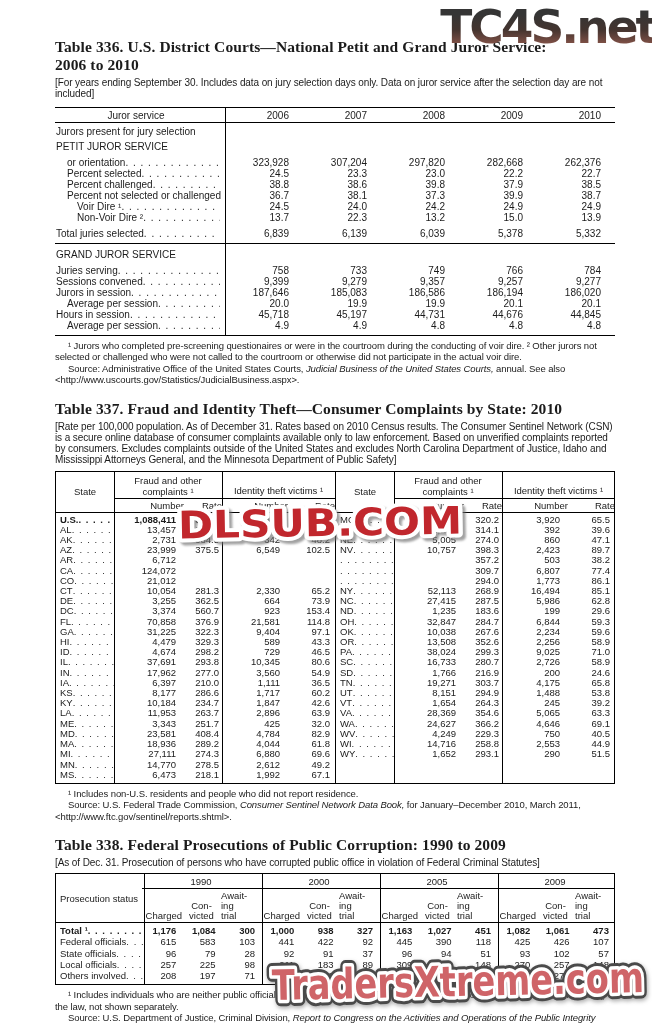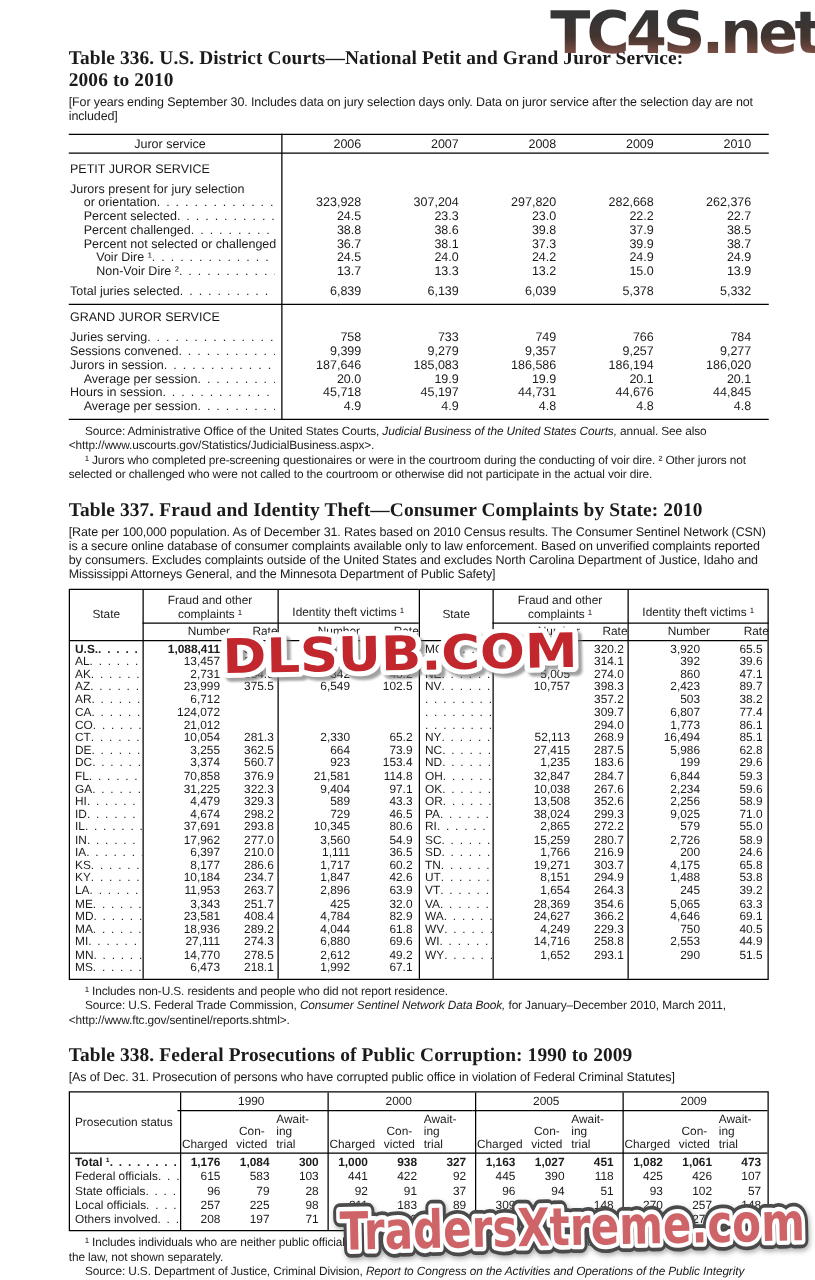--- a/index.html
+++ b/index.html
@@ -111,34 +111,34 @@
     <div class="t336">
       <div class="vrule"></div>
       <div class="t336-hdr">
         <div class="hl">Juror service</div>
         <div style="display:contents">
           
         <div class="hy">2006</div><div class="hy">2007</div><div class="hy">2008</div><div class="hy">2009</div><div class="hy">2010</div></div>
       </div>
       <div class="t336-body">
 
-      <div class="t336-row section">
+      <div class="t336-row plain">
+          <div class="c-lbl lblwrap">
+            <span class="lbl">Jurors present for jury selection</span>
+            <span class="dots"></span>
+          </div>
+          <div class="val"></div>
+          <div class="val"></div>
+          <div class="val"></div>
+          <div class="val"></div>
+          <div class="val"></div>
+        </div>
+          <div class="t336-row section">
           <div class="c-lbl lblwrap">
             <span class="lbl">PETIT JUROR SERVICE</span>
-            <span class="dots"></span>
-          </div>
-          <div class="val"></div>
-          <div class="val"></div>
-          <div class="val"></div>
-          <div class="val"></div>
-          <div class="val"></div>
-        </div>
-          <div class="t336-row plain">
-          <div class="c-lbl lblwrap">
-            <span class="lbl">Jurors present for jury selection</span>
             <span class="dots"></span>
           </div>
           <div class="val"></div>
           <div class="val"></div>
           <div class="val"></div>
           <div class="val"></div>
           <div class="val"></div>
         </div>
           <div class="t336-row ind1">
           <div class="c-lbl lblwrap">
@@ -194,21 +194,21 @@
           <div class="val">24.2</div>
           <div class="val">24.9</div>
           <div class="val">24.9</div>
         </div>
           <div class="t336-row ind2">
           <div class="c-lbl lblwrap">
             <span class="lbl">Non-Voir Dire ²</span>
             <span class="dots"></span>
           </div>
           <div class="val">13.7</div>
-          <div class="val">13.3</div>
+          <div class="val">22.3</div>
           <div class="val">13.2</div>
           <div class="val">15.0</div>
           <div class="val">13.9</div>
         </div>
           <div class="t336-row total">
           <div class="c-lbl lblwrap">
             <span class="lbl">Total juries selected</span>
             <span class="dots"></span>
           </div>
           <div class="val">6,839</div>
@@ -291,22 +291,22 @@
           <div class="val">4.9</div>
           <div class="val">4.9</div>
           <div class="val">4.8</div>
           <div class="val">4.8</div>
           <div class="val">4.8</div>
         </div>
         </div>
     </div>
 
     <div class="fn">
+      <p>¹ Jurors who completed pre-screening questionaires or were in the courtroom during the conducting of voir dire. ² Other jurors not selected or challenged who were not called to the courtroom or otherwise did not participate in the actual voir dire.</p>
       <p><span>Source: Administrative Office of the United States Courts, </span><i>Judicial Business of the United States Courts,</i><span> annual. See also &lt;http://www.uscourts.gov/Statistics/JudicialBusiness.aspx&gt;.</span></p>
-      <p>¹ Jurors who completed pre-screening questionaires or were in the courtroom during the conducting of voir dire. ² Other jurors not selected or challenged who were not called to the courtroom or otherwise did not participate in the actual voir dire.</p>
     </div>
 
     <div class="gap14"></div>
 
     <div class="ttl">Table 337. Fraud and Identity Theft—Consumer Complaints by State: 2010</div>
     <div class="note">[Rate per 100,000 population. As of December 31. Rates based on 2010 Census results. The Consumer Sentinel Network (CSN) is a secure online database of consumer complaints available only to law enforcement. Based on unverified complaints reported by consumers. Excludes complaints outside of the United States and excludes North Carolina Department of Justice, Idaho and Mississippi Attorneys General, and the Minnesota Department of Public Safety]</div>
 
     <div class="t337">
 
       <div class="half">
@@ -735,34 +735,24 @@
                 <span>PA</span>
                 <span class="dots"></span>
               </div>
             <div class="num">38,024</div>
             <div class="rate">299.3</div>
             <div class="num">9,025</div>
             <div class="rate2">71.0</div>
           </div>
             <div class="r337">
             <div class="c-state lblwrap">
-                <span>RI</span>
-                <span class="dots"></span>
-              </div>
-            <div class="num">2,865</div>
-            <div class="rate">272.2</div>
-            <div class="num">579</div>
-            <div class="rate2">55.0</div>
-          </div>
-            <div class="r337">
-            <div class="c-state lblwrap">
                 <span>SC</span>
                 <span class="dots"></span>
               </div>
-            <div class="num">15,259</div>
+            <div class="num">16,733</div>
             <div class="rate">280.7</div>
             <div class="num">2,726</div>
             <div class="rate2">58.9</div>
           </div>
             <div class="r337">
             <div class="c-state lblwrap">
                 <span>SD</span>
                 <span class="dots"></span>
               </div>
             <div class="num">1,766</div>

